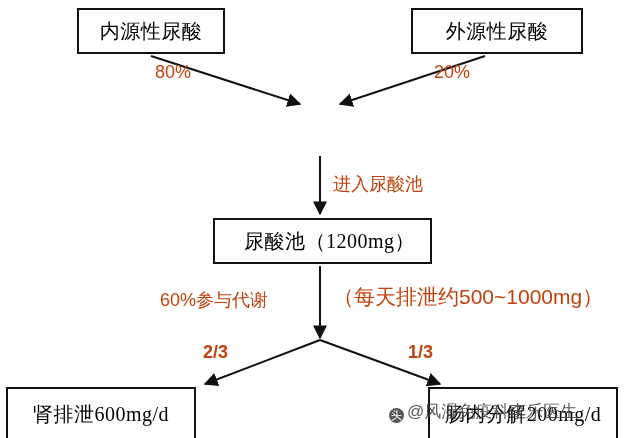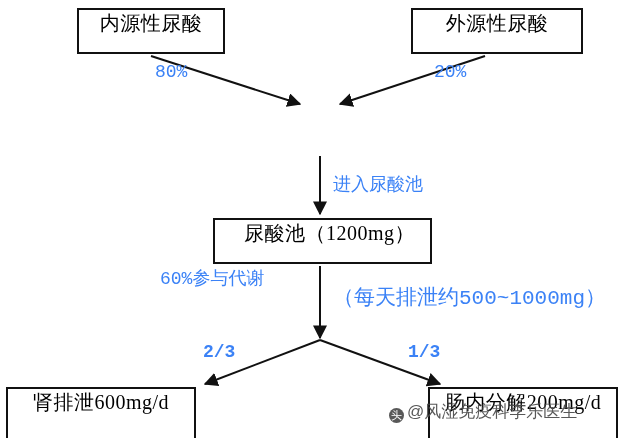--- a/index.html
+++ b/index.html
@@ -27,50 +27,50 @@
     width: 640px;
     height: 438px;
     pointer-events: none;
   }
   .node {
     position: absolute;
     box-sizing: border-box;
     border: 2px solid #111111;
     background: #ffffff;
     display: flex;
-    align-items: flex-start;
+    align-items: center;
     justify-content: center;
     font-size: 20px;
     letter-spacing: 0.5px;
     white-space: nowrap;
     font-family: "Liberation Serif", serif;
   }
   .label {
     position: absolute;
     font-size: 18px;
     white-space: nowrap;
-    font-family: Liberation Mono, monospace;
-    color: #3b82f6;
+    font-family: Liberation Sans, sans-serif;
+    color: #c2410c;
   }
   .label.small {
     font-size: 21px;
   }
   
   #node-endogenous { left: 77px;  top: 8px;   width: 148px; height: 46px; }
   #node-exogenous  { left: 411px; top: 8px;   width: 172px; height: 46px; }
   #node-daily      { left: 213px; top: 108px; width: 213px; height: 46px; }
   #node-pool       { left: 213px; top: 218px; width: 219px; height: 46px; padding-left: 14px; }
   #node-kidney     { left: 6px;   top: 387px; width: 190px; height: 54px; }
   #node-intestine  { left: 428px; top: 387px; width: 190px; height: 54px; }
 
   
   #label-80      { left: 155px; top: 62px; }
   #label-20      { left: 434px; top: 62px; }
   #label-enter   { left: 333px; top: 172px; }
-  #label-metab   { left: 160px; top: 266px; }
+  #label-metab   { left: 160px; top: 288px; }
   #label-excrete { left: 333px; top: 283px; }
   #label-23      { left: 203px; top: 342px; font-weight: bold; }
   #label-13      { left: 408px; top: 342px; font-weight: bold; }
 
   
   #watermark {
     position: absolute;
     left: 389px;
     top: 400px;
     font-size: 17px;

